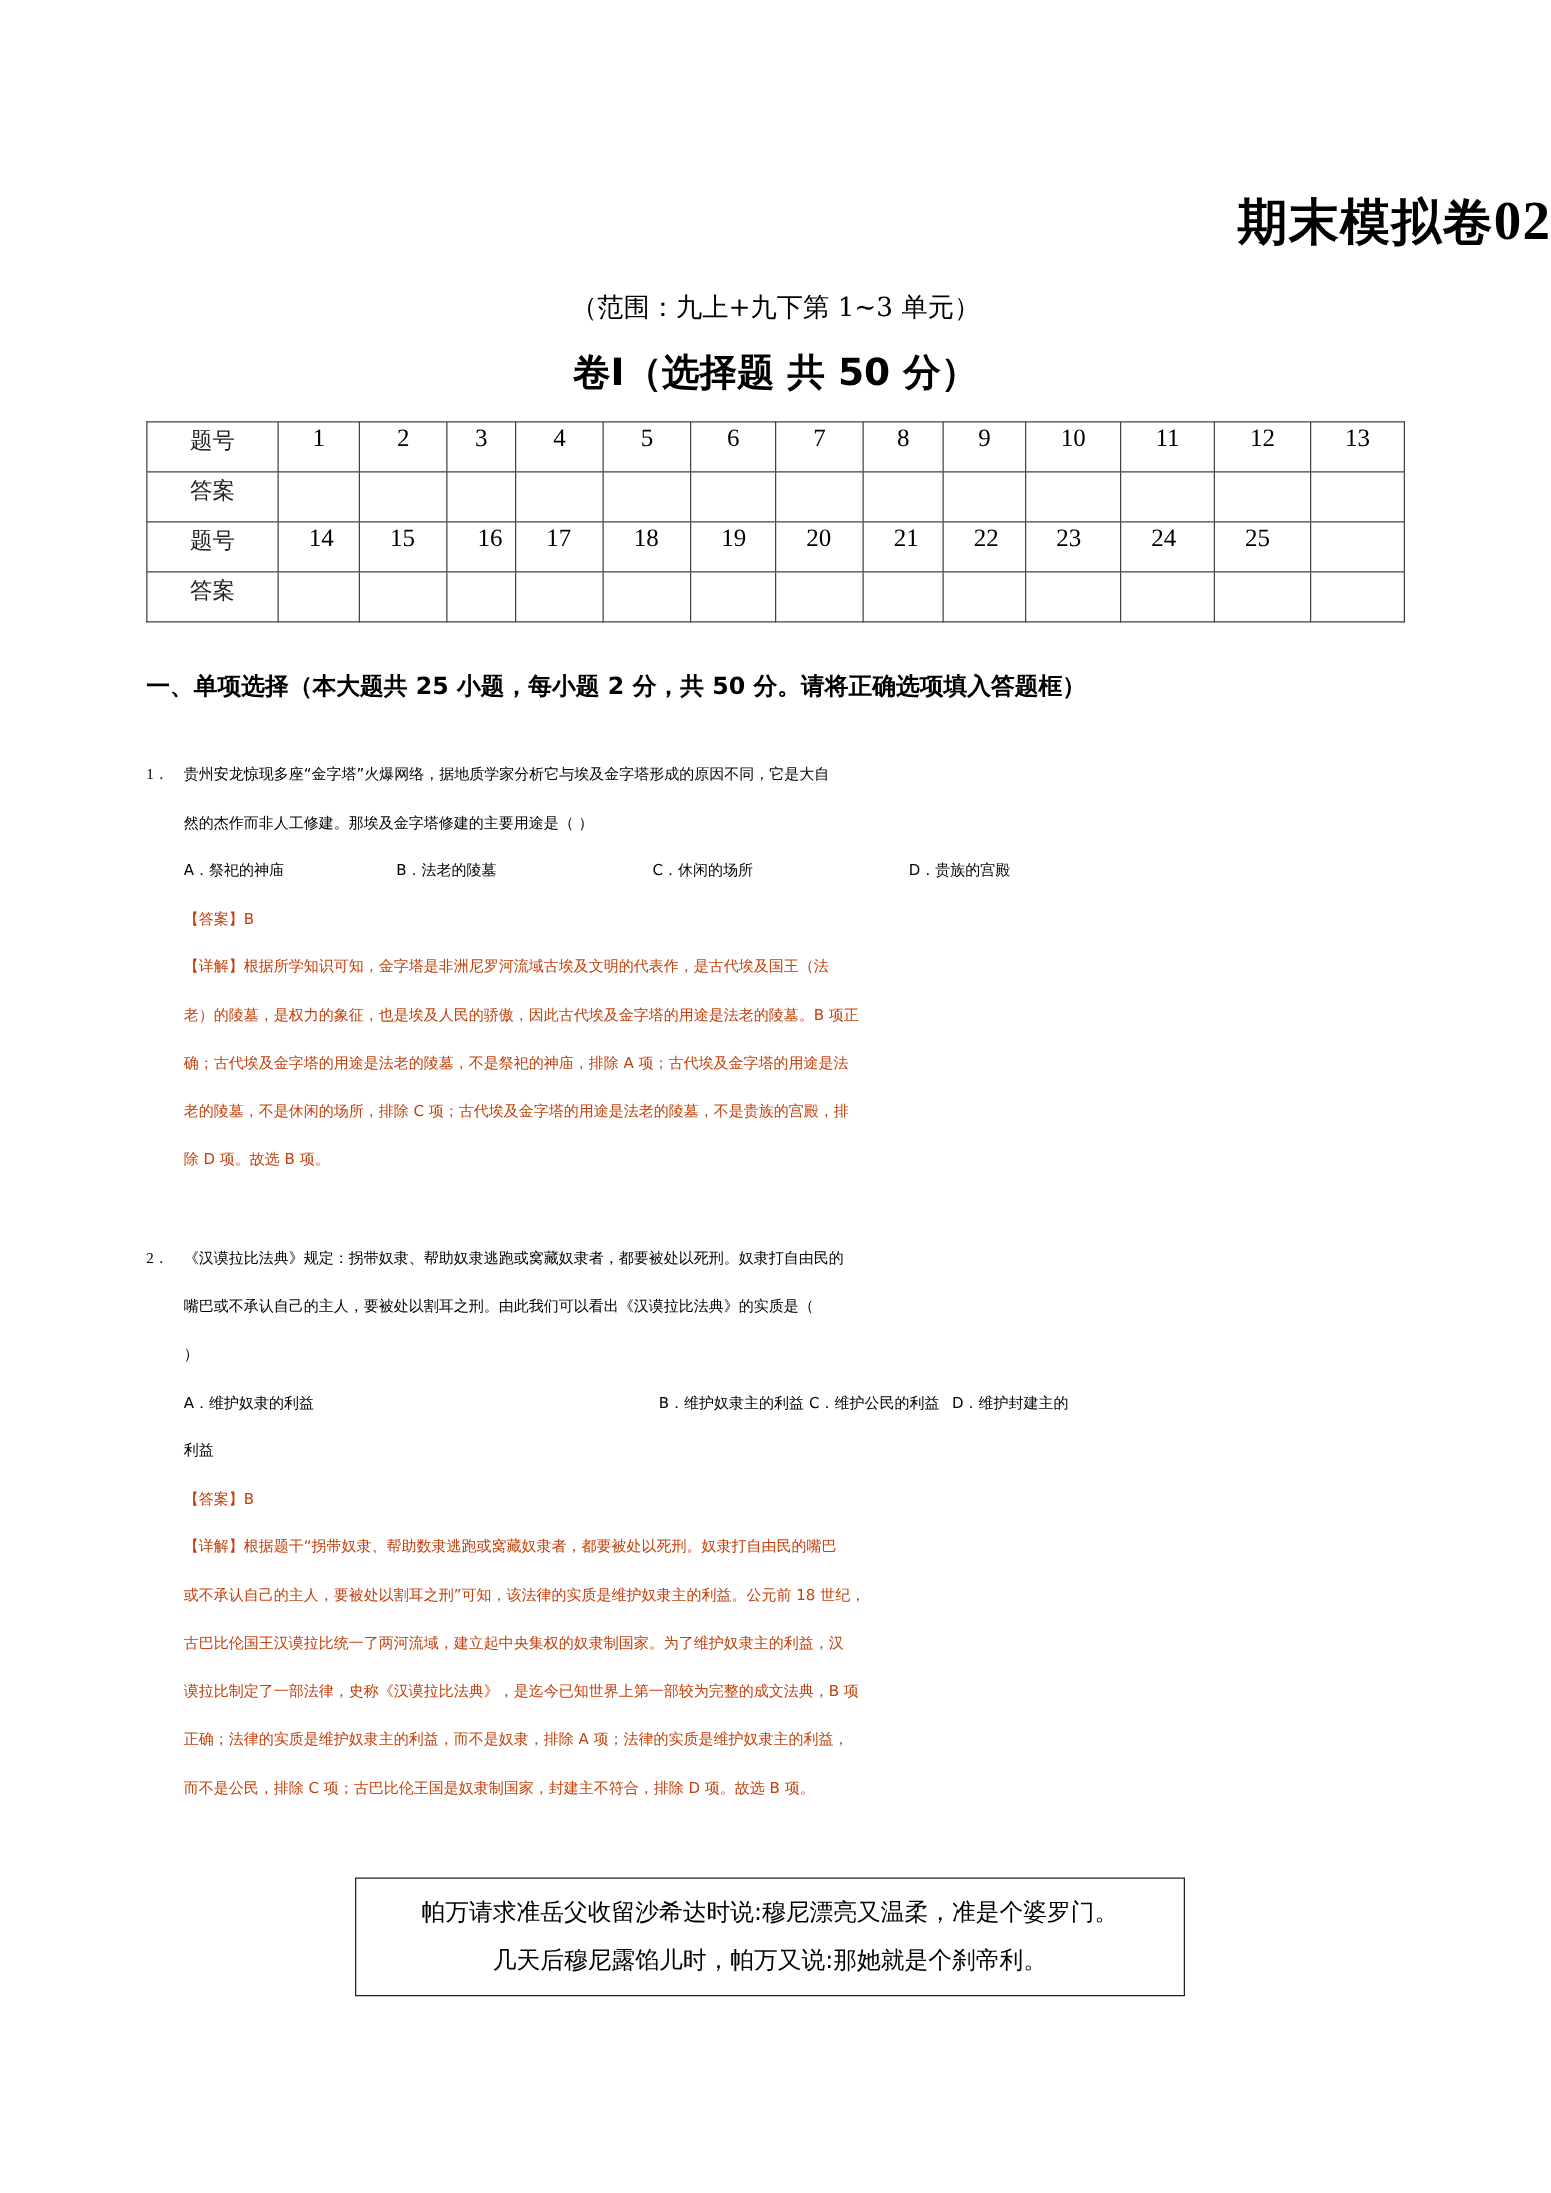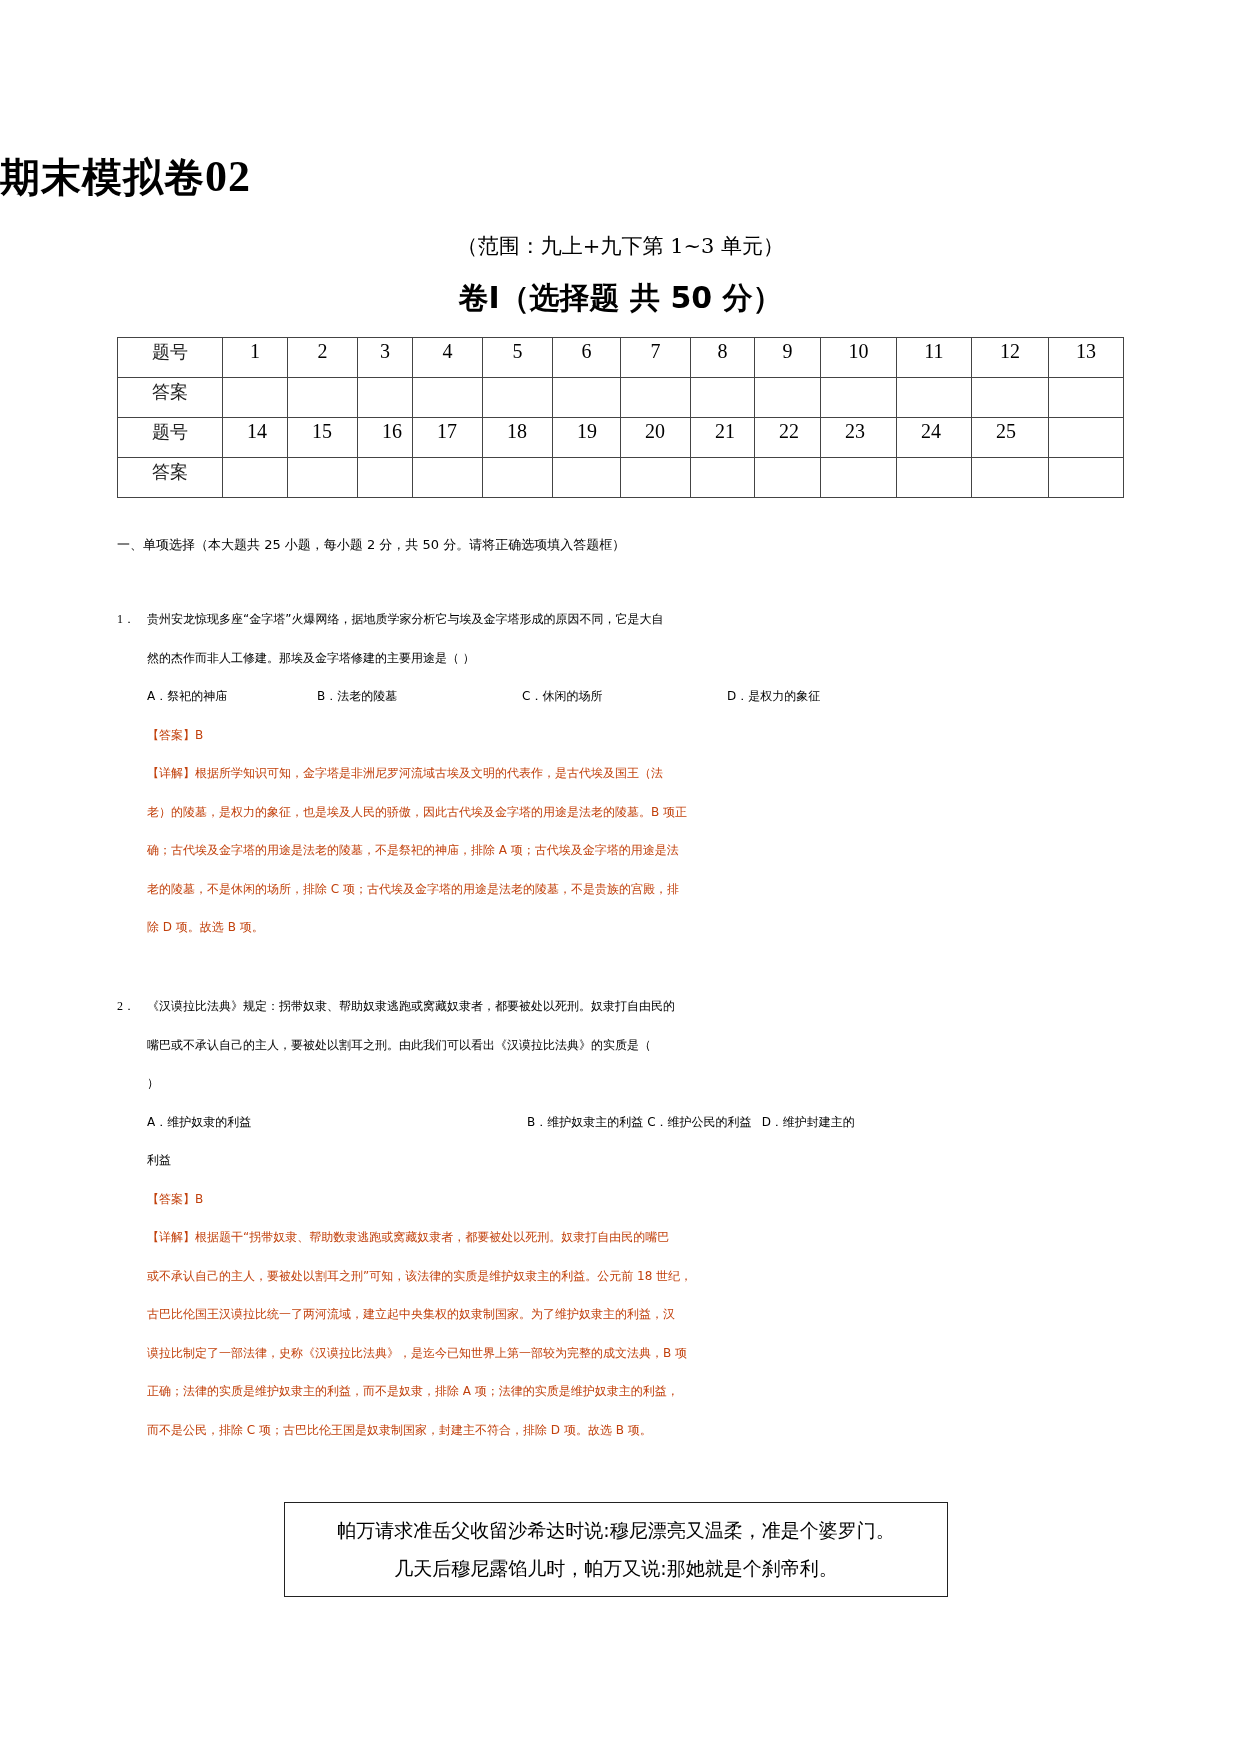--- a/index.html
+++ b/index.html
@@ -5,21 +5,21 @@
   html, body { margin: 0; padding: 0; background: #ffffff; }
   body {
     width: 1241px; height: 1754px; position: relative; overflow: hidden;
     font-family: "DejaVu Serif", "Liberation Serif", serif;
     color: #000;
   }
   .page { position: absolute; left: 0; top: 0; width: 1241px; height: 1754px; }
 
   .title {
     position: absolute; left: 0; width: 1241px; top: 150px;
-    text-align: left; font-size: 40px; font-weight: bold; letter-spacing: 1px;
+    text-align: right; font-size: 40px; font-weight: bold; letter-spacing: 1px;
     font-family: "DejaVu Sans", "Liberation Sans", sans-serif;
   }
   .title .num { font-family: "Liberation Serif", serif; font-size: 44px; }
   .subtitle {
     position: absolute; left: 0; width: 1241px; top: 232px;
     text-align: center; font-size: 21px;
   }
   .section-title {
     position: absolute; left: 0; width: 1241px; top: 278px;
     text-align: center; font-size: 30px; font-weight: bold;
@@ -38,21 +38,21 @@
   }
   table.answers td.label {
     font-family: "DejaVu Sans", "Liberation Sans", sans-serif; font-size: 18px;
     text-align: center; color: #222;
   }
   table.answers tr.row-num td.c { text-align: center; }
   table.answers tr.row-num2 td.c { text-align: left; padding-left: 24px; }
 
   .heading {
     position: absolute; left: 117px; top: 536px;
-    font-size: 13px; font-weight: normal;
+    font-size: 19px; font-weight: bold;
     font-family: "DejaVu Sans", "Liberation Sans", sans-serif;
     text-align: right;
   }
 
   .block {
     position: absolute; left: 117px; width: 1010px;
     font-size: 12px; line-height: 38.5px;
     font-family: "DejaVu Sans", "Liberation Sans", sans-serif;
     margin-top: 44px;
   }
@@ -165,21 +165,21 @@
         </tr>
   </tbody>
     </table>
 
   <div class="heading">一、单项选择（本大题共 25 小题，每小题 2 分，共 50 分。请将正确选项填入答题框）</div>
 
   <div class="block" style="top:556px;">
     <div class="qline"><span class="qnum">1．</span><span>贵州安龙惊现多座“金字塔”火爆网络，据地质学家分析它与埃及金字塔形成的原因不同，它是大自</span></div>
     <div class="qline indent">然的杰作而非人工修建。那埃及金字塔修建的主要用途是（          ）</div>
     <div class="qline indent">
-      <span class="opt" style="width:170px">A．祭祀的神庙</span><span class="opt" style="width:205px">B．法老的陵墓</span><span class="opt" style="width:205px">C．休闲的场所</span><span class="opt">D．是权力的象征</span>
+      <span class="opt" style="width:170px">A．祭祀的神庙</span><span class="opt" style="width:205px">B．法老的陵墓</span><span class="opt" style="width:205px">C．休闲的场所</span><span class="opt">D．贵族的宫殿</span>
     </div>
     <div class="qline indent red"><span>【答案】</span><span>B</span></div>
     <div class="qline indent red"><span>【详解】</span><span>根据所学知识可知，金字塔是非洲尼罗河流域古埃及文明的代表作，是古代埃及国王（法</span></div>
     <div class="qline indent red">老）的陵墓，是权力的象征，也是埃及人民的骄傲，因此古代埃及金字塔的用途是法老的陵墓。B 项正</div>
     <div class="qline indent red">确；古代埃及金字塔的用途是法老的陵墓，不是祭祀的神庙，排除 A 项；古代埃及金字塔的用途是法</div>
     <div class="qline indent red">老的陵墓，不是休闲的场所，排除 C 项；古代埃及金字塔的用途是法老的陵墓，不是贵族的宫殿，排</div>
     <div class="qline indent red">除 D 项。故选 B 项。</div>
   </div>
 
   <div class="block" style="top:943px;">

